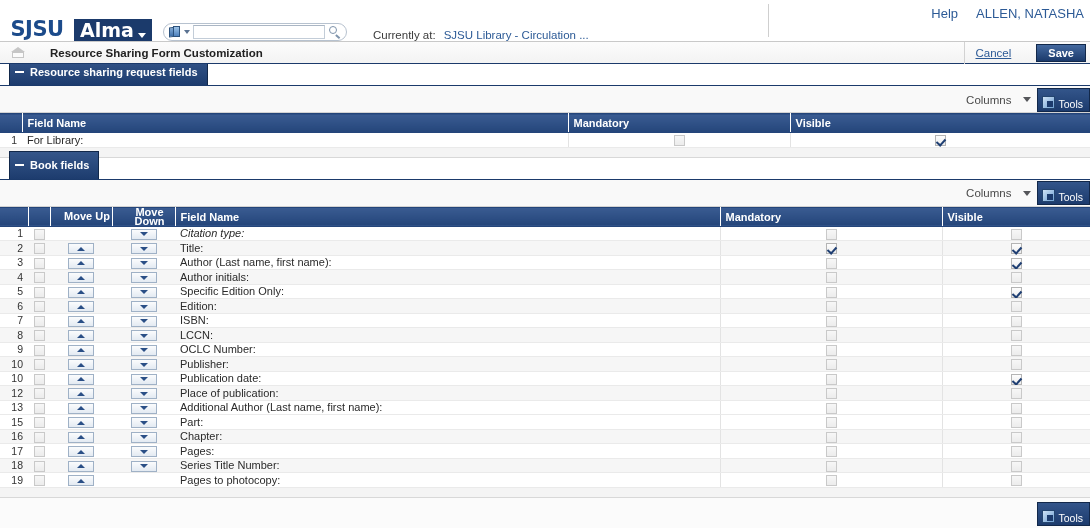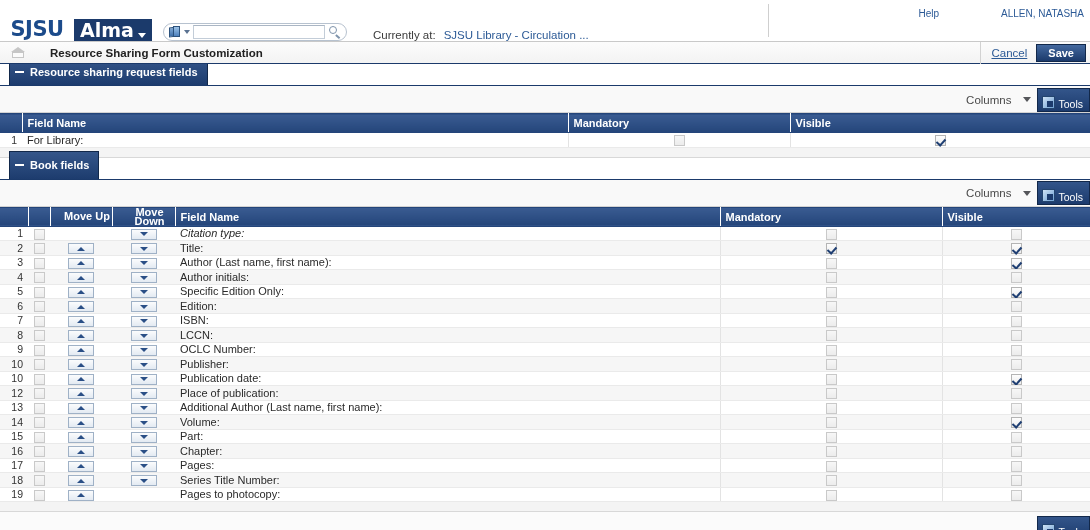--- a/index.html
+++ b/index.html
@@ -145,21 +145,21 @@
   .currently .loc { color: #2c5a96; }
   .curr-right-sep {
     width: 1px; background: #cfcfcf; margin: 4px 0;
     position: absolute; left: 768px; top: 0; bottom: 0;
   }
   .topright {
     position: absolute; right: 6px; top: 0;
     height: 27px;
     display: flex; align-items: center; gap: 18px;
   }
-  .topright a { color: #2c5a96; font-size: 10px; text-decoration: none; margin-left: 44px; }
+  .topright a { color: #2c5a96; font-size: 13px; text-decoration: none; }
 
   
   .titlebar {
     position: relative;
     height: 22px;
     background: linear-gradient(180deg,#fcfcfc,#f3f3f3);
     border-bottom: 1px solid #1b3a6b;
     display: flex; align-items: center;
   }
   .home-icon {
@@ -179,21 +179,21 @@
     border: 1px solid #c6c6c6; background: #fbfbfb;
   }
   .titlebar .ttl {
     margin-left: 20px;
     font-size: 11.5px;
     font-weight: bold;
     color: #222;
   }
   .titlebar-actions {
     position: absolute; right: 4px; top: 0; height: 22px;
-    display: flex; align-items: center; gap: 9px;
+    display: flex; align-items: center; gap: 25px;
     padding-left: 10px;
     border-left: 1px solid #d2d2d2;
   }
   .link-cancel {
     color: #2c5a96; font-size: 11.5px; text-decoration: underline; cursor: pointer;
   }
   .btn-save {
     background: linear-gradient(180deg,#44699f,#1b3a6b);
     border: 1px solid #12284a;
     color: #fff;
@@ -637,29 +637,20 @@
           </tr>
           <tr>
             <td class="idx">13</td>
             <td class="ctr"><span class="cbx dis"></span></td>
             <td class="ctr"><span class="mbtn up"><span class="ar"></span></span></td>
             <td class="ctr"><span class="mbtn down"><span class="ar"></span></span></td>
             <td>Additional Author (Last name, first name):</td>
             <td class="ctr sepL"><span class="cbx dis"></span></td>
             <td class="ctr sepL"><span class="cbx dis"></span></td>
           </tr>
-          <tr class="alt">
-            <td class="idx">14</td>
-            <td class="ctr"><span class="cbx dis"></span></td>
-            <td class="ctr"><span class="mbtn up"><span class="ar"></span></span></td>
-            <td class="ctr"><span class="mbtn down"><span class="ar"></span></span></td>
-            <td>Volume:</td>
-            <td class="ctr sepL"><span class="cbx dis"></span></td>
-            <td class="ctr sepL"><span class="cbx on"></span></td>
-          </tr>
           <tr>
             <td class="idx">15</td>
             <td class="ctr"><span class="cbx dis"></span></td>
             <td class="ctr"><span class="mbtn up"><span class="ar"></span></span></td>
             <td class="ctr"><span class="mbtn down"><span class="ar"></span></span></td>
             <td>Part:</td>
             <td class="ctr sepL"><span class="cbx dis"></span></td>
             <td class="ctr sepL"><span class="cbx dis"></span></td>
           </tr>
           <tr class="alt">

